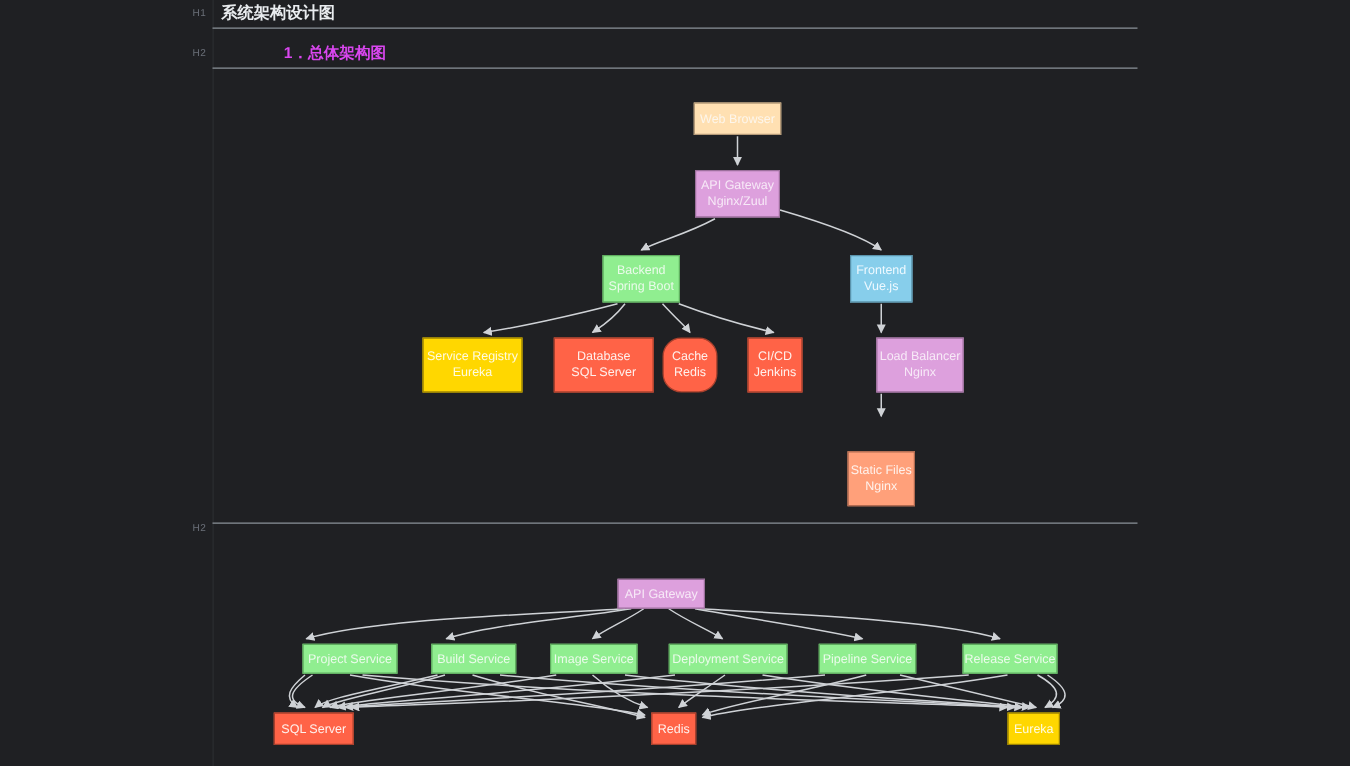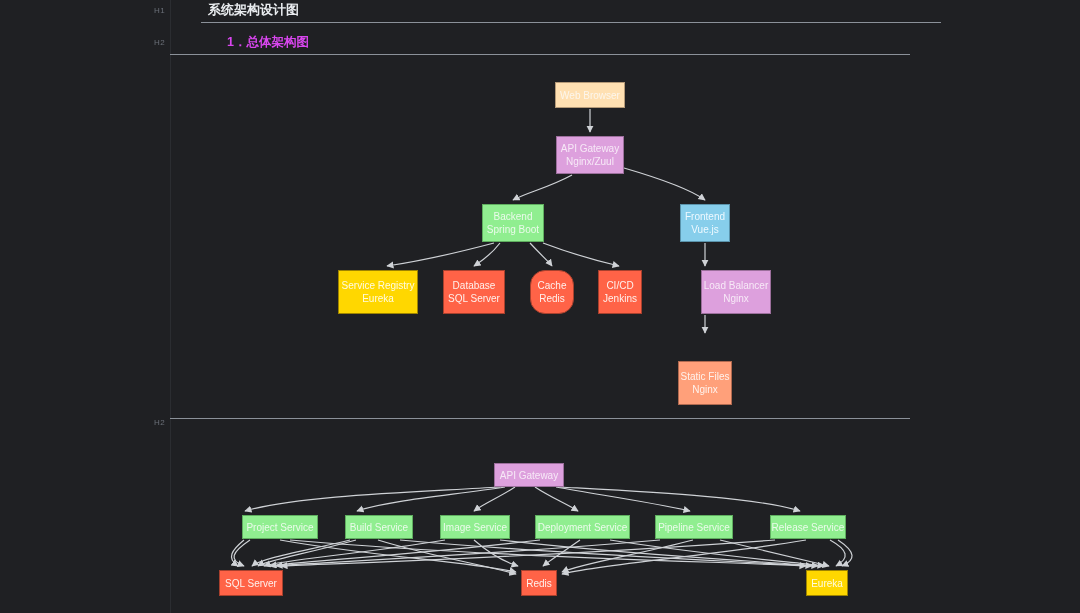--- a/index.html
+++ b/index.html
@@ -56,21 +56,21 @@
   .n-tomato{background:#ff6347;border:1px solid #a8402d;color:#fff0ec;}
   .n-salmon{background:#ffa07a;border:1px solid #b06a50;color:#fff2ec;}
 </style>
 </head>
 <body>
 
 <div class="page">
 
   <div class="rail"></div>
 
-  <div class="block" style="top:2px;width:740px;padding-left:31px;">
+  <div class="block" style="top:2px;width:740px;">
     <div class="gutter">H1</div>
     <div class="h1-text">系统架构设计图</div>
     <div class="rule"></div>
   </div>
 
   <div class="block" style="top:34px;width:740px;">
     <div class="gutter">H2</div>
     <div class="h2-text">1．总体架构图</div>
     <div class="rule"></div>
   </div>
@@ -143,21 +143,21 @@
     <span>Spring Boot</span>
   </div>
   <div class="node n-blue" style="left:680px;top:204px;width:50px;height:38px;">
     <span>Frontend</span>
     <span>Vue.js</span>
   </div>
   <div class="node n-gold" style="left:338px;top:270px;width:80px;height:44px;">
     <span>Service Registry</span>
     <span>Eureka</span>
   </div>
-  <div class="node n-tomato" style="left:443px;top:270px;width:62px;height:44px;">
+  <div class="node n-tomato" style="left:443px;top:270px;width:80px;height:44px;">
     <span>Database</span>
     <span>SQL Server</span>
   </div>
   <div class="node n-tomato" style="left:530px;top:270px;width:44px;height:44px;border-radius:15px;">
     <span>Cache</span>
     <span>Redis</span>
   </div>
   <div class="node n-tomato" style="left:598px;top:270px;width:44px;height:44px;">
     <span>CI/CD</span>
     <span>Jenkins</span>

